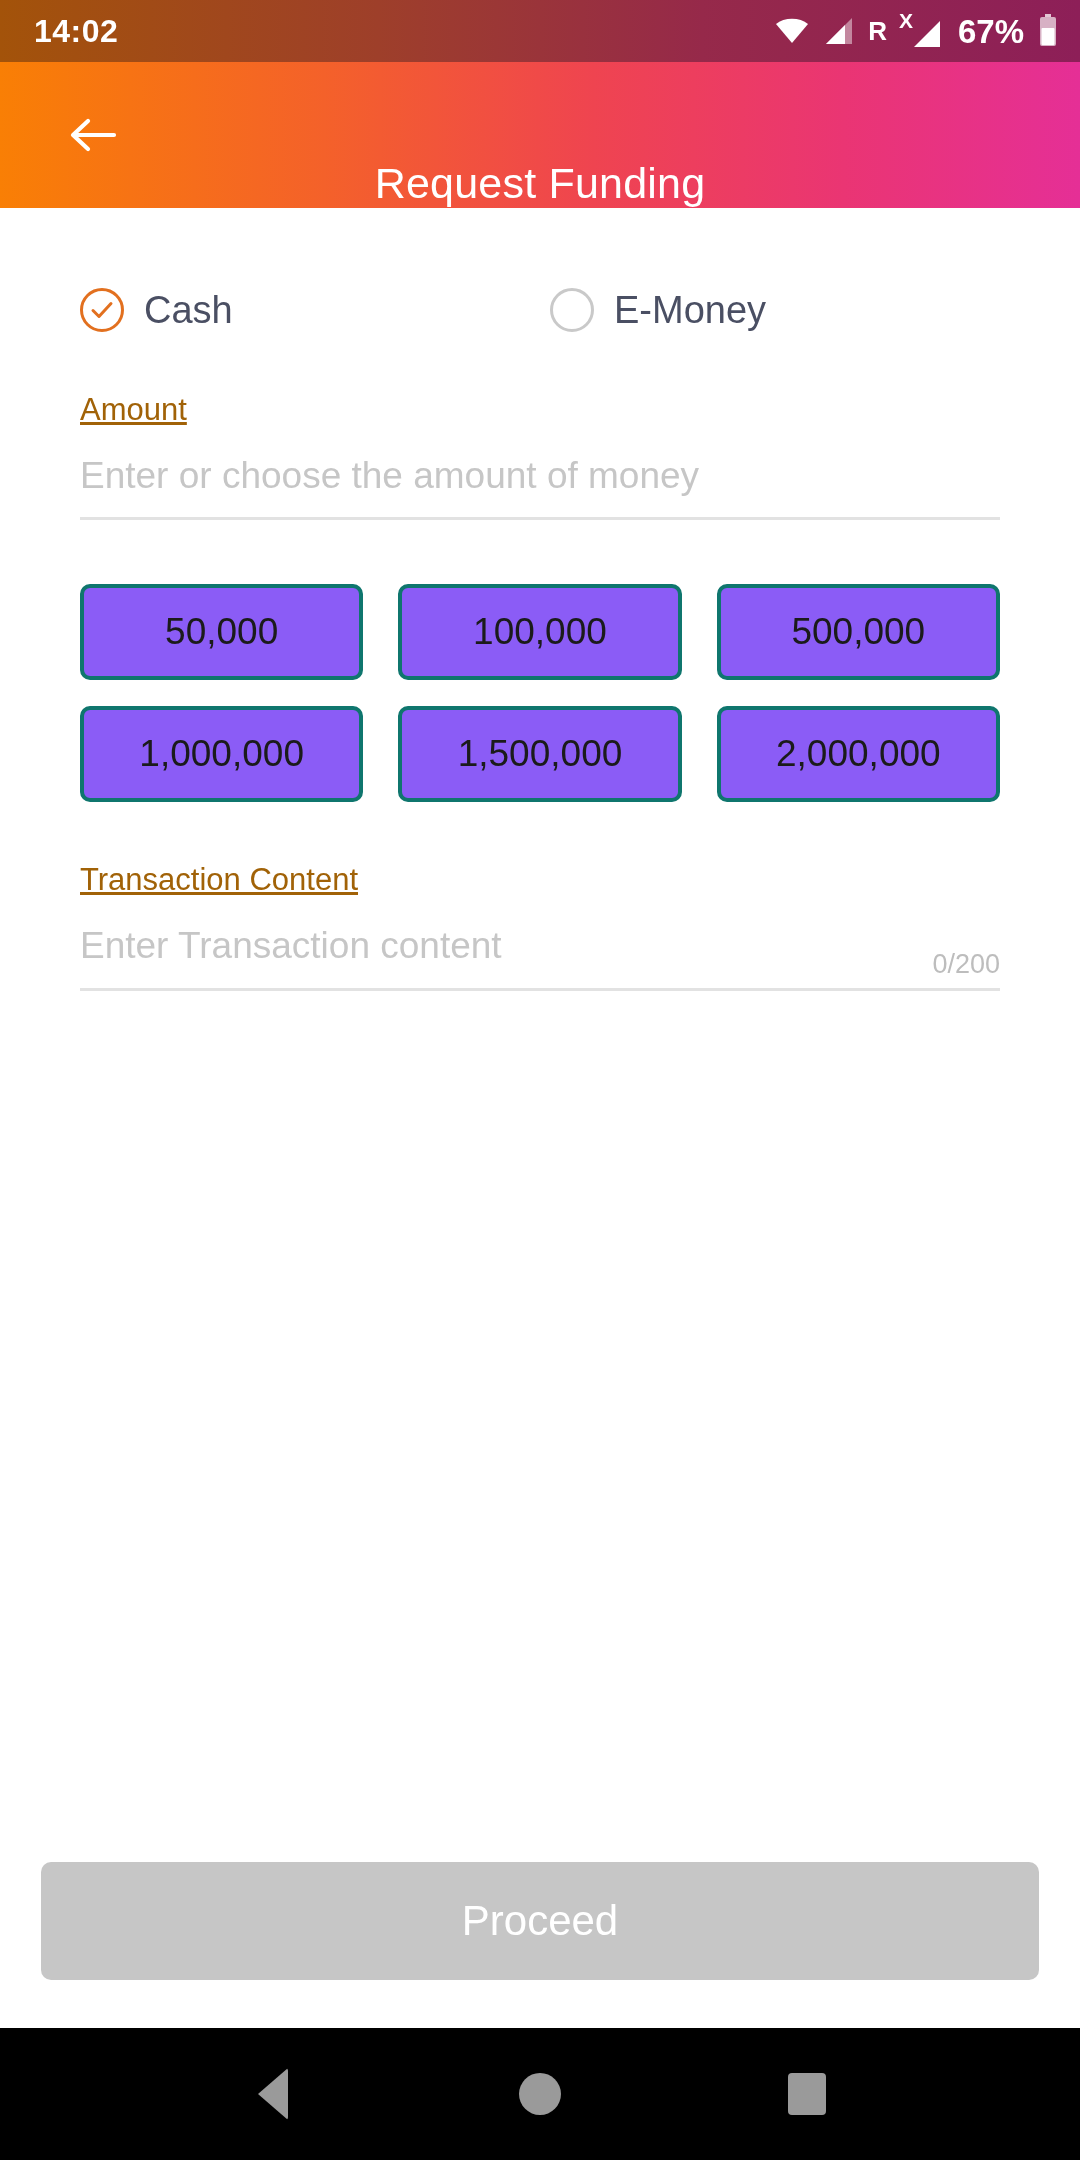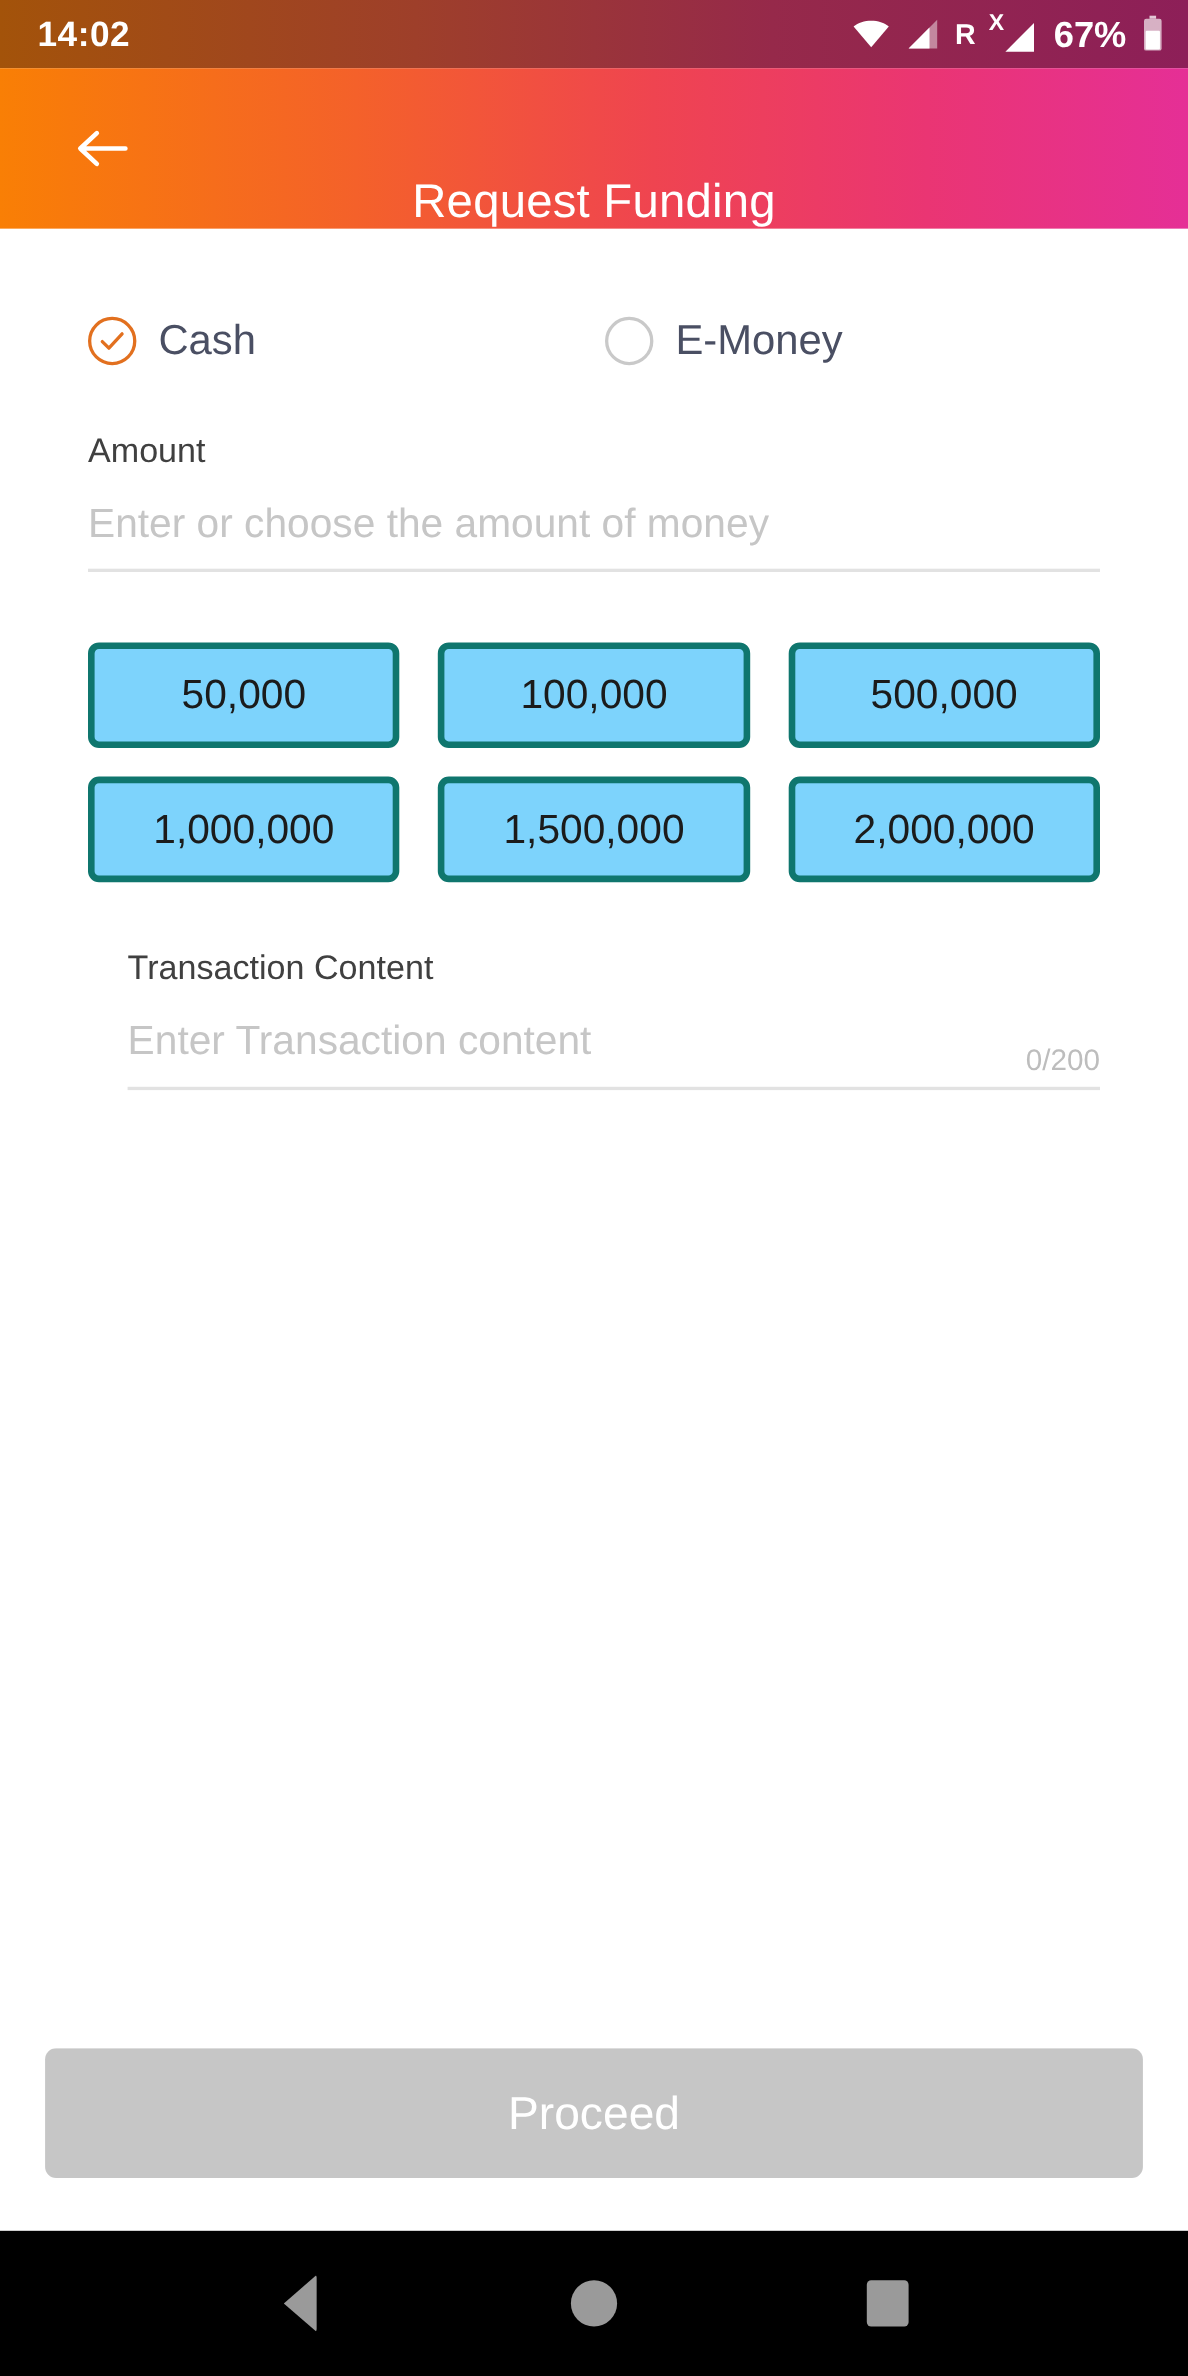--- a/index.html
+++ b/index.html
@@ -139,23 +139,24 @@
   .radio-label {
     margin-left: 20px;
     font-size: 38px;
     color: #4a4f63;
     line-height: 1;
   }
 
   
   .field-label {
     font-size: 31px;
-    color: #404040;
+    color: #a16207;
     margin-top: 62px;
     line-height: 1;
+    text-decoration: underline;
   }
 
   
   .u-field {
     position: relative;
     margin-top: 28px;
     border-bottom: 3px solid #e2e2e2;
     padding-bottom: 18px;
     cursor: text;
   }
@@ -177,32 +178,32 @@
   
   .chip-grid {
     display: grid;
     grid-template-columns: repeat(3, 1fr);
     column-gap: 35px;
     row-gap: 26px;
     margin-top: 64px;
   }
   .chip {
     height: 96px;
-    border: 6px solid #0f766e;
+    border: 4px solid #0f766e;
     border-radius: 10px;
-    background: #7dd3fc;
+    background: #8b5cf6;
     display: flex;
     align-items: center;
     justify-content: center;
     font-size: 37px;
     color: #1b1b1b;
     cursor: pointer;
   }
 
-  .tx-block { margin-top: 46px; margin-left: 36px; }
+  .tx-block { margin-top: 46px; }
 
   
   .footer {
     flex: 0 0 auto;
     padding: 0 41px 48px;
     background: #ffffff;
   }
   .proceed-btn {
     width: 100%;
     height: 118px;

